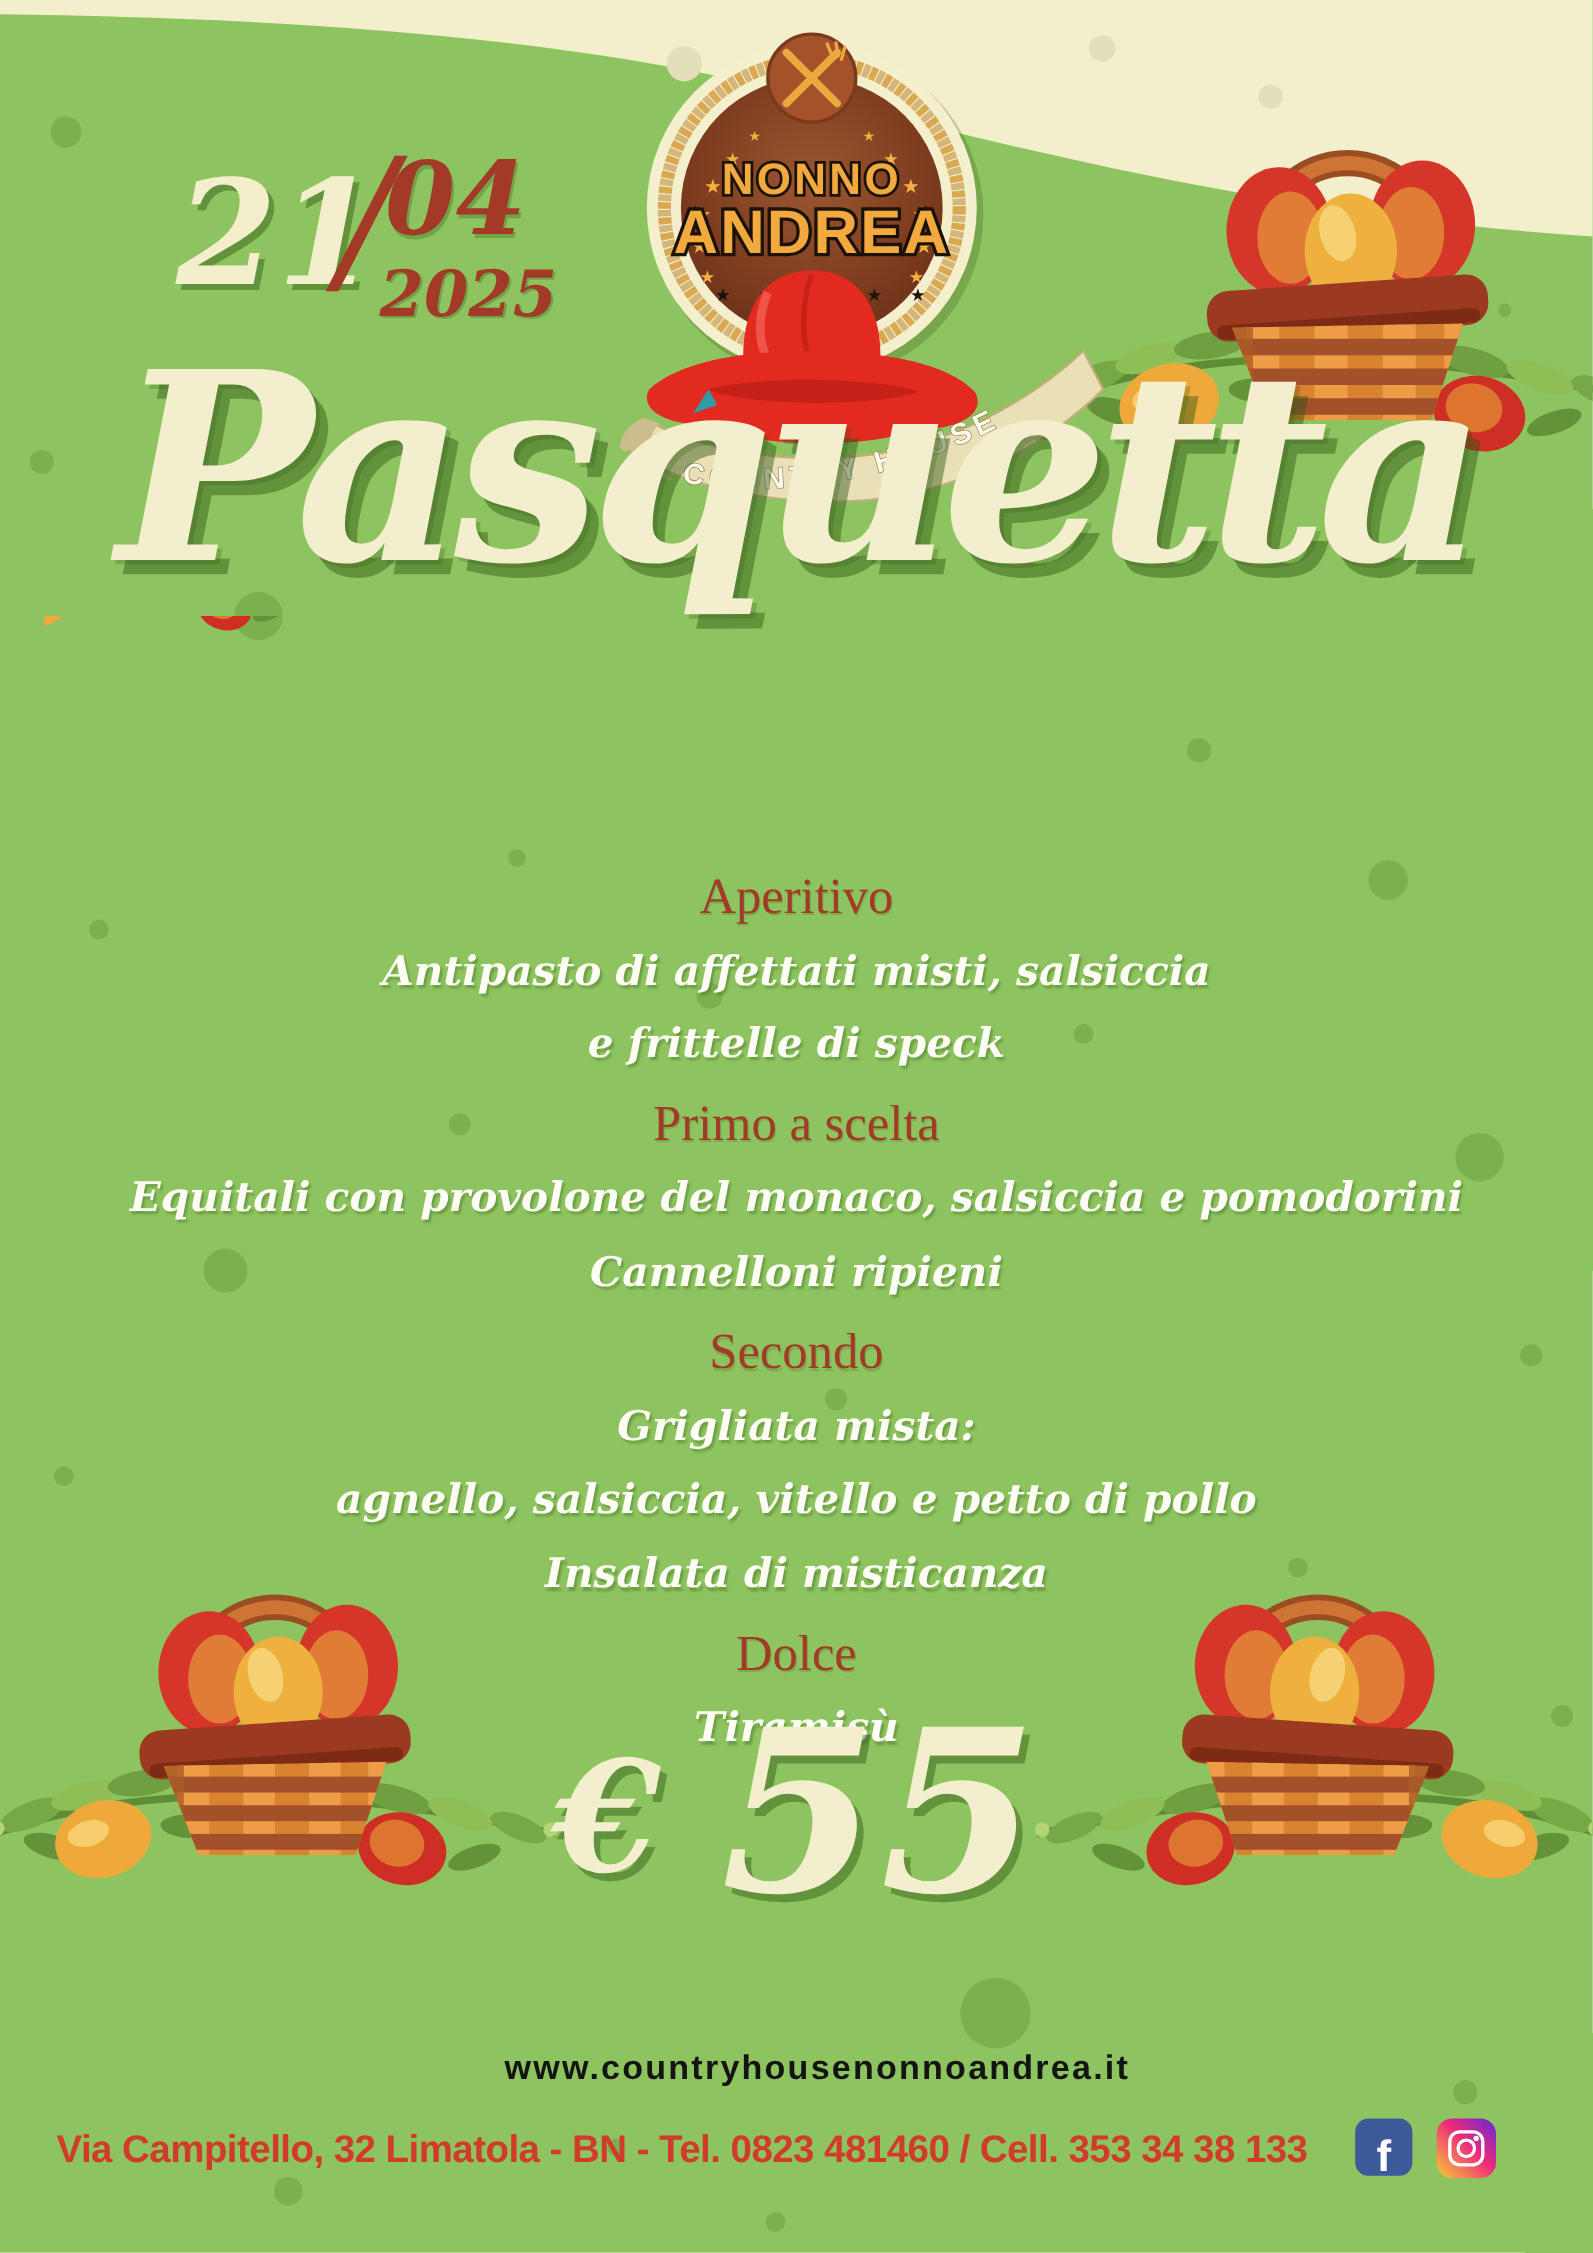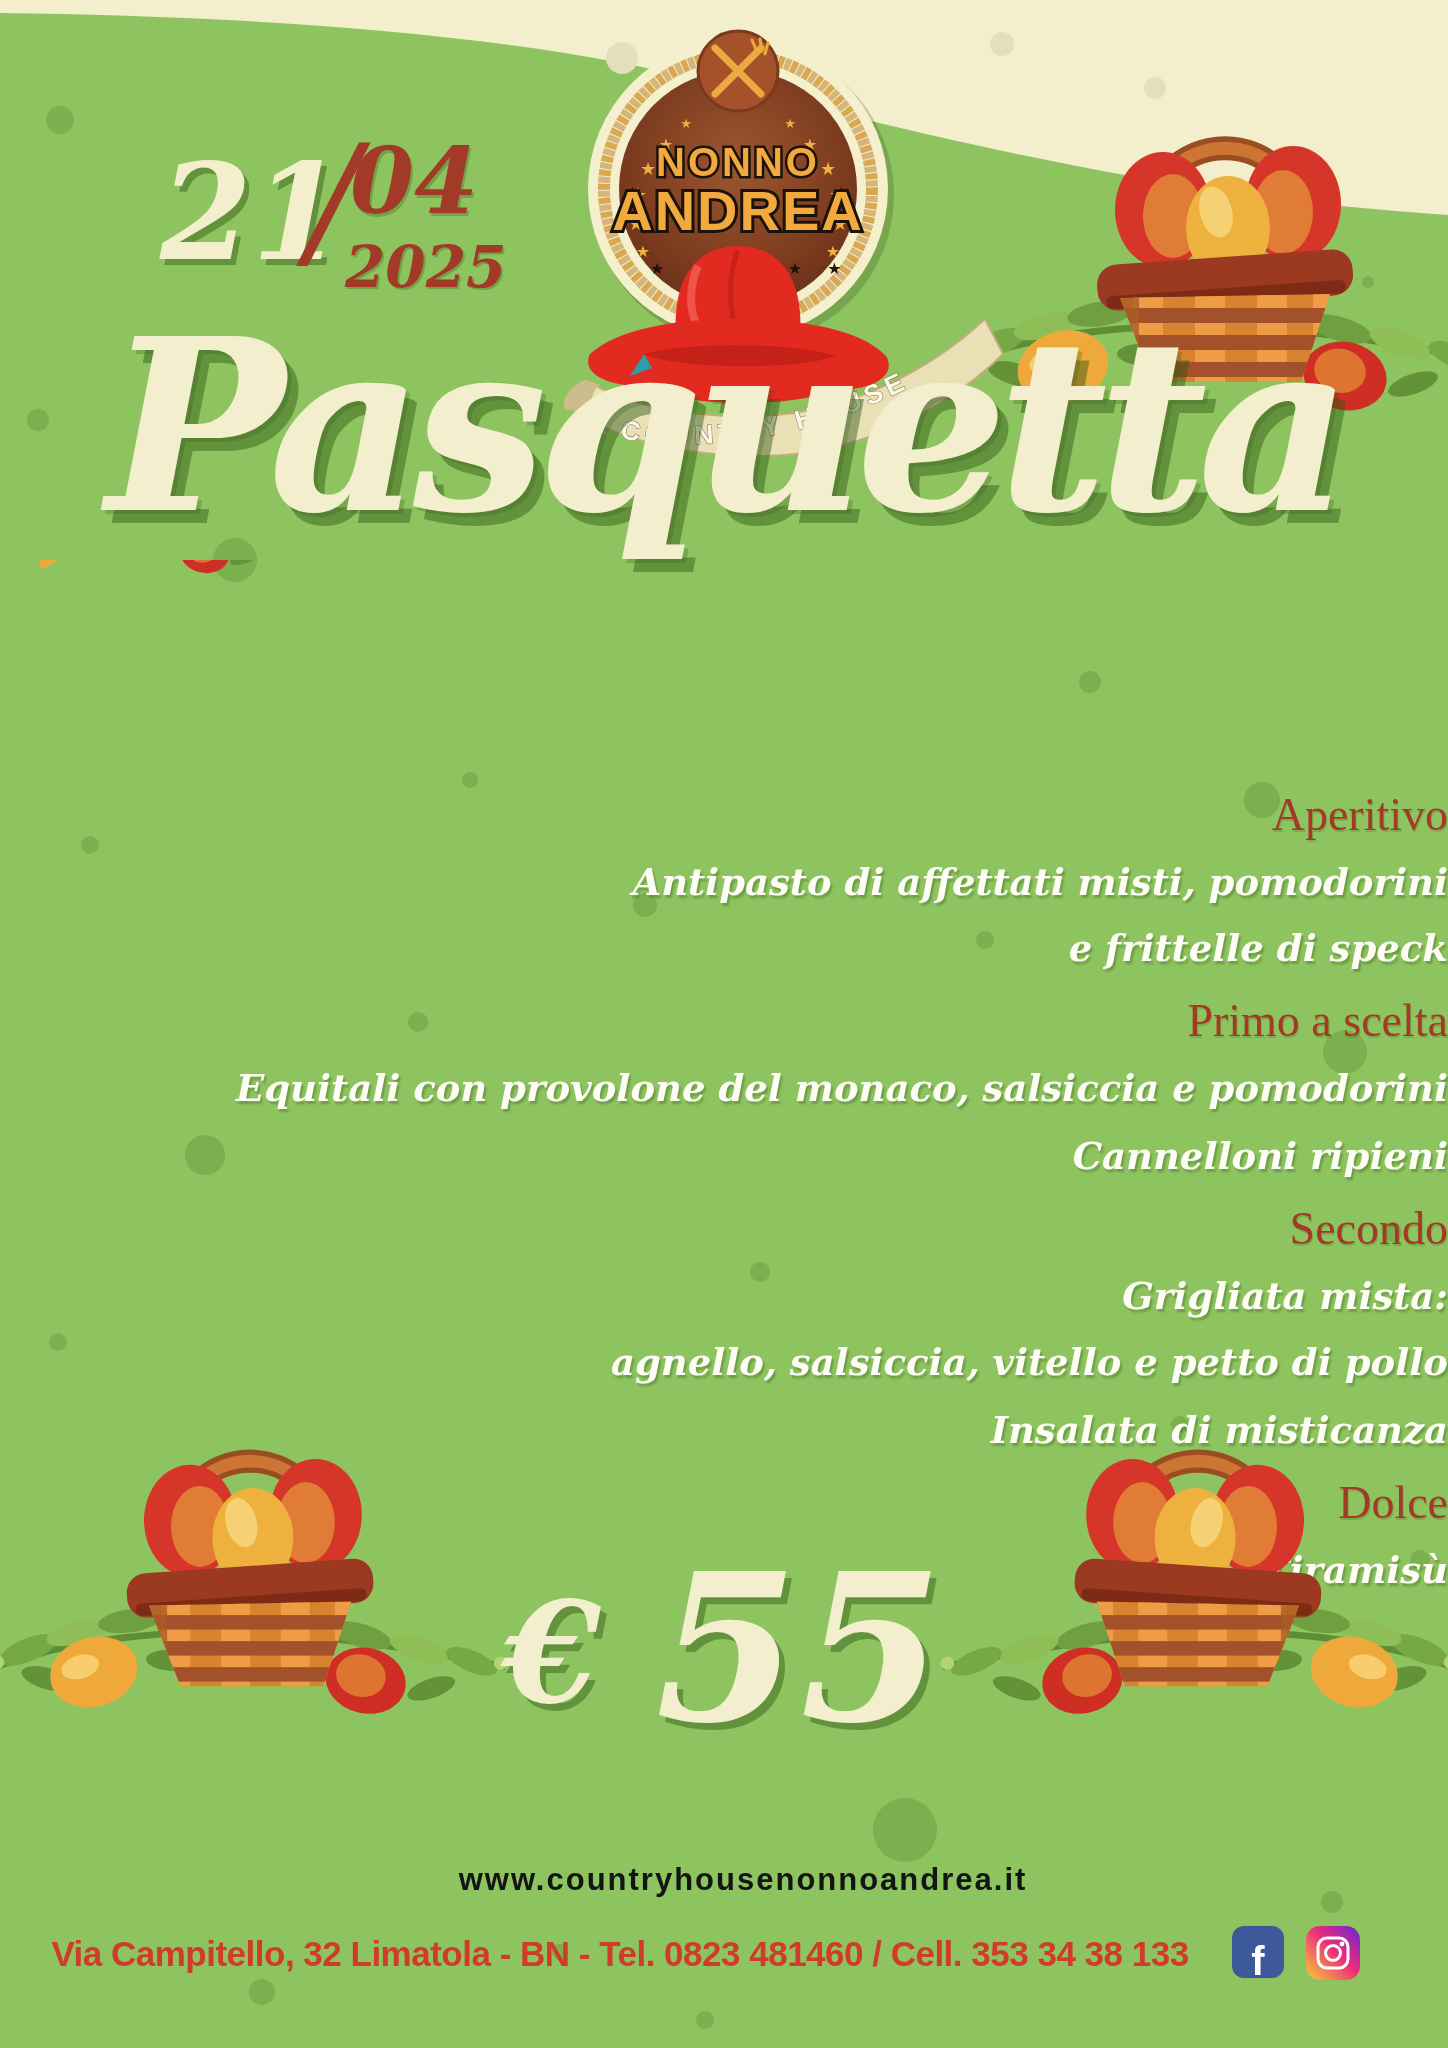--- a/index.html
+++ b/index.html
@@ -48,21 +48,21 @@
     text-align:center;
     font:italic 700 148px "DejaVu Serif", serif;
     letter-spacing:-4px;
     color:#b02a20;
     text-shadow:-2px -2px 0 rgba(243,239,206,.6), 7px 9px 0 rgba(47,86,20,.4);
     line-height:1;
   }
   
   #menu{
     position:absolute;left:0;top:788px;width:1448px;
-    text-align:right;
+    text-align:center;
   }
   .mh{
     font:400 46px "Liberation Serif", serif;
     color:#a23a27;line-height:54px;margin-top:22px;
     text-shadow:1px 2px 0 rgba(47,86,20,.22);
   }
   .mh:first-child{margin-top:0;}
   .mi{
     font:italic 700 37px "DejaVu Serif", serif;
     color:#fdfdf5;line-height:48px;margin-top:16px;
@@ -293,21 +293,21 @@
     <span id="date-day">21</span>
     <span id="date-slash">/</span>
     <span id="date-month">04</span>
     <span id="date-year">2025</span>
   </div>
 
   <div id="title-main">Pasquetta</div>
 
   <div id="menu">
     <div class="mh">Aperitivo</div>
-    <div class="mi">Antipasto di affettati misti, pomodorini</div>
+    <div class="mi">Antipasto di affettati misti, salsiccia</div>
     <div class="mi tight">e frittelle di speck</div>
     <div class="mh">Primo a scelta</div>
     <div class="mi">Equitali con provolone del monaco, salsiccia e pomodorini</div>
     <div class="mi gap">Cannelloni ripieni</div>
     <div class="mh">Secondo</div>
     <div class="mi">Grigliata mista:</div>
     <div class="mi tight">agnello, salsiccia, vitello e petto di pollo</div>
     <div class="mi gap">Insalata di misticanza</div>
     <div class="mh">Dolce</div>
     <div class="mi">Tiramisù</div>

